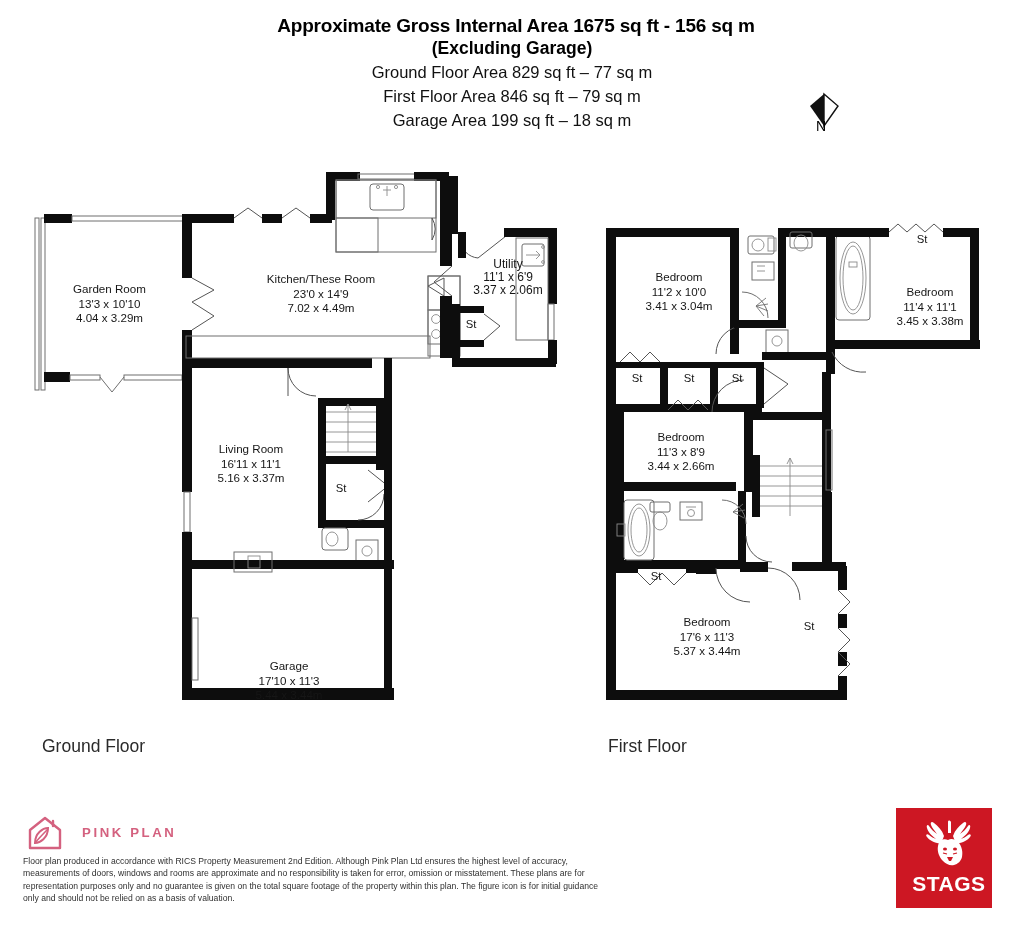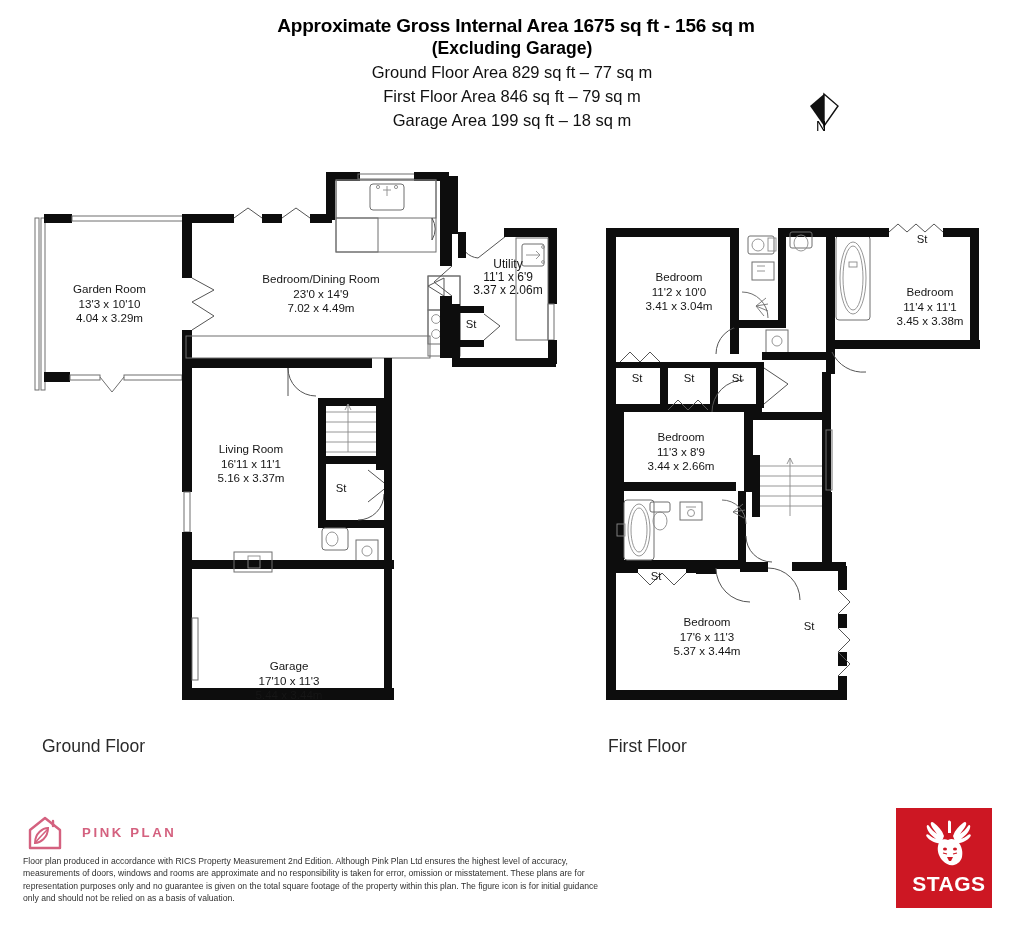--- a/index.html
+++ b/index.html
@@ -458,21 +458,21 @@
     </g>
   </svg>
 
   <div class="room-label" style="left:42px; top:282px; width:135px;">
     <div class="rname">Garden Room</div>
     <div class="rdim">13'3 x 10'10</div>
     <div class="rdim">4.04 x 3.29m</div>
   </div>
 
   <div class="room-label" style="left:240px; top:272px; width:162px;">
-    <div class="rname">Bedroom/Dining Room</div>
+    <div class="rname">Kitchen/These Room</div>
     <div class="rdim">23'0 x 14'9</div>
     <div class="rdim">7.02 x 4.49m</div>
   </div>
 
   <div class="room-label small" style="left:460px; top:258px; width:96px;">
     <div class="rname">Utility</div>
     <div class="rdim">11'1 x 6'9</div>
     <div class="rdim">3.37 x 2.06m</div>
   </div>
 

